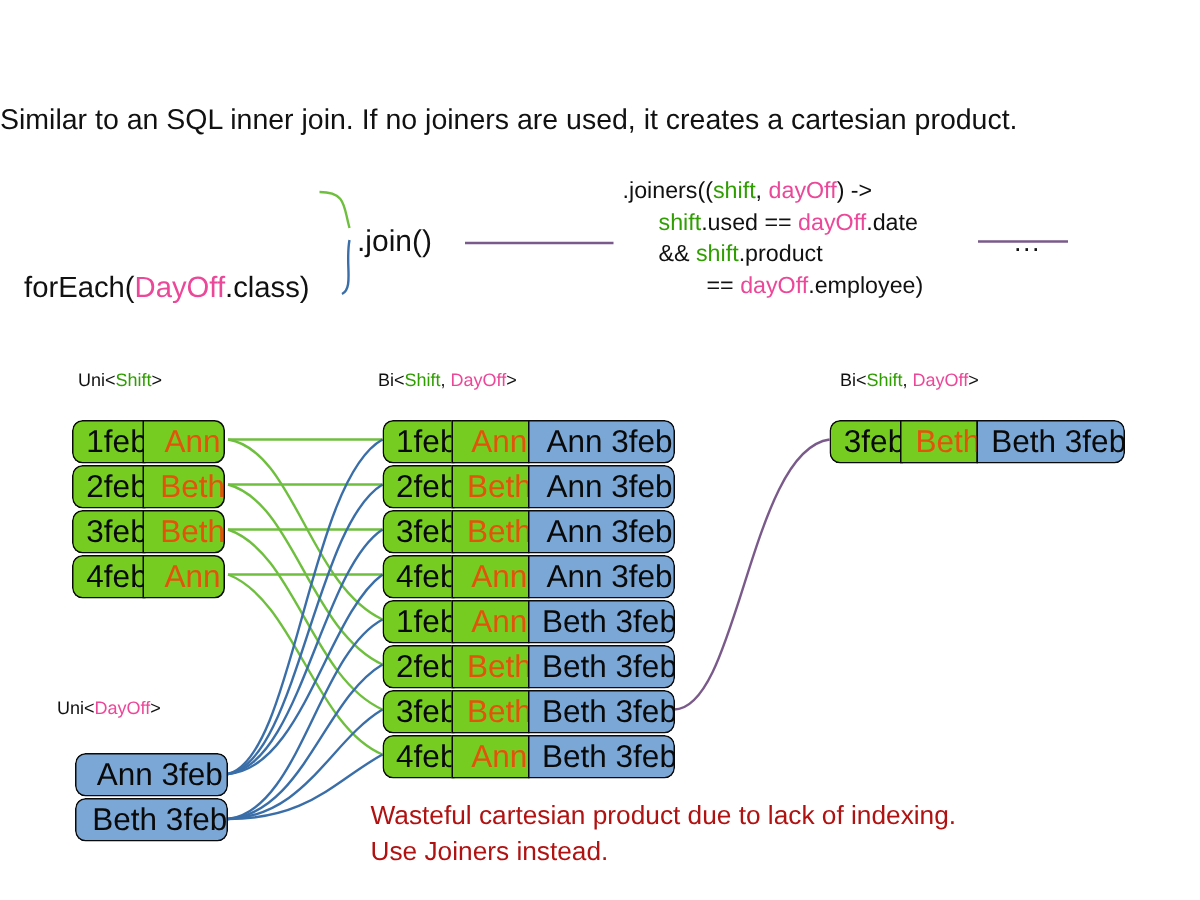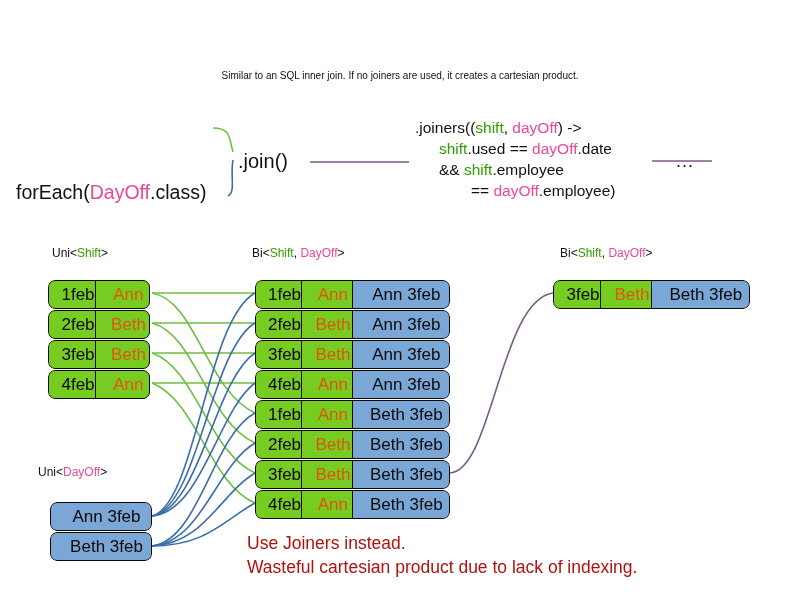--- a/index.html
+++ b/index.html
@@ -11,22 +11,22 @@
   #stage{position:relative;width:800px;height:600px;}
 
   .abs{position:absolute;}
 
   #title{
     left:0;top:22px;width:800px;text-align:center;
     font-size:33px;font-weight:400;letter-spacing:-0.2px;color:#0d0d0d;
     white-space:nowrap;
   }
   #subtitle{
-    left:0;top:70px;width:800px;text-align:center;
-    font-size:10px;color:#111;white-space:nowrap;
+    left:0;top:70px;width:800px;
+    font-size:19px;color:#111;white-space:nowrap;
   }
 
   
   .codeline{font-size:19.5px;white-space:nowrap;color:#111;}
   #fe1{left:20px;top:118px;}
   #fe2{left:16px;top:181px;}
   #joinlbl{left:238px;top:150px;font-size:20px;white-space:nowrap;color:#111;}
 
   
   #filter{left:415px;top:117px;font-size:15.5px;line-height:21px;color:#111;white-space:nowrap;}
@@ -47,21 +47,21 @@
 
   
   .card{
     position:absolute;display:flex;align-items:stretch;
     border-radius:7px;overflow:hidden;
     box-sizing:border-box;
   }
   .cell{
     display:flex;align-items:center;justify-content:center;
     border:1.6px solid #0a0a0a;box-sizing:border-box;
-    font-size:17px;line-height:1;white-space:nowrap;padding-left:11px;
+    font-size:21px;line-height:1;white-space:nowrap;padding-left:11px;
   }
   .cell.g{background:#77cc22;}
   .cell.b{background:#7ba7d7;}
   .cell.date{border-radius:7px 0 0 7px;color:#0a0a0a;}
   .cell.name{border-radius:0 7px 7px 0;color:#e2540c;}
   .cell.namemid{border-radius:0;color:#e2540c;}
   .cell.pairright{border-radius:0 7px 7px 0;color:#0a0a0a;}
   .cell.solo{border-radius:7px;color:#0a0a0a;}
 
   
@@ -113,21 +113,21 @@
   <div class="abs" id="subtitle">Similar to an SQL inner join. If no joiners are used, it creates a cartesian product.</div>
 
 
   <div class="abs codeline" id="fe2"><span>forEach(</span><span class="blue">DayOff</span><span>.class)</span></div>
 
   <div class="abs" id="joinlbl">.join()</div>
 
   <div class="abs" id="filter">
     <span class="ln"><span>.joiners((</span><span class="green">shift</span><span>, </span><span class="blue">dayOff</span><span>) -&gt;</span></span>
     <span class="ind1"><span class="green">shift</span><span>.used == </span><span class="blue">dayOff</span><span>.date</span></span>
-    <span class="ind2"><span>&amp;&amp; </span><span class="green">shift</span><span>.employee</span></span>
+    <span class="ind2"><span>&amp;&amp; </span><span class="green">shift</span><span>.product</span></span>
     <span class="ind3"><span>== </span><span class="blue">dayOff</span><span>.employee)</span></span>
   </div>
   <div class="abs" id="ellipsis">...</div>
 
   <div class="abs streamlabel" id="lbl-uni-shift"><span>Uni&lt;</span><span class="green">Shift</span><span>&gt;</span></div>
 
   <div class="abs streamlabel" id="lbl-bi-mid"><span>Bi&lt;</span><span class="green">Shift</span><span>, </span><span class="blue">DayOff</span><span>&gt;</span></div>
 
   <div class="abs streamlabel" id="lbl-bi-right"><span>Bi&lt;</span><span class="green">Shift</span><span>, </span><span class="blue">DayOff</span><span>&gt;</span></div>
 
@@ -203,17 +203,17 @@
     </div>
   <div id="result-col">
       <div class="card" style="left: 553px; top: 280px; width: 197px; height: 29px;">
         <div class="cell g date" style="width: 49px;">3feb</div>
         <div class="cell g namemid" style="width: 52px; margin-left: -1.6px;">Beth</div>
         <div class="cell b pairright" style="width: 99px; margin-left: -1.6px;">Beth 3feb</div>
       </div>
     </div>
 
   <div class="abs" id="warn">
+    <div>Wasteful cartesian product due to lack of indexing.</div>
     <div>Use Joiners instead.</div>
-    <div>Wasteful cartesian product due to lack of indexing.</div>
   </div>
 
 </div>
 
 </body></html>

